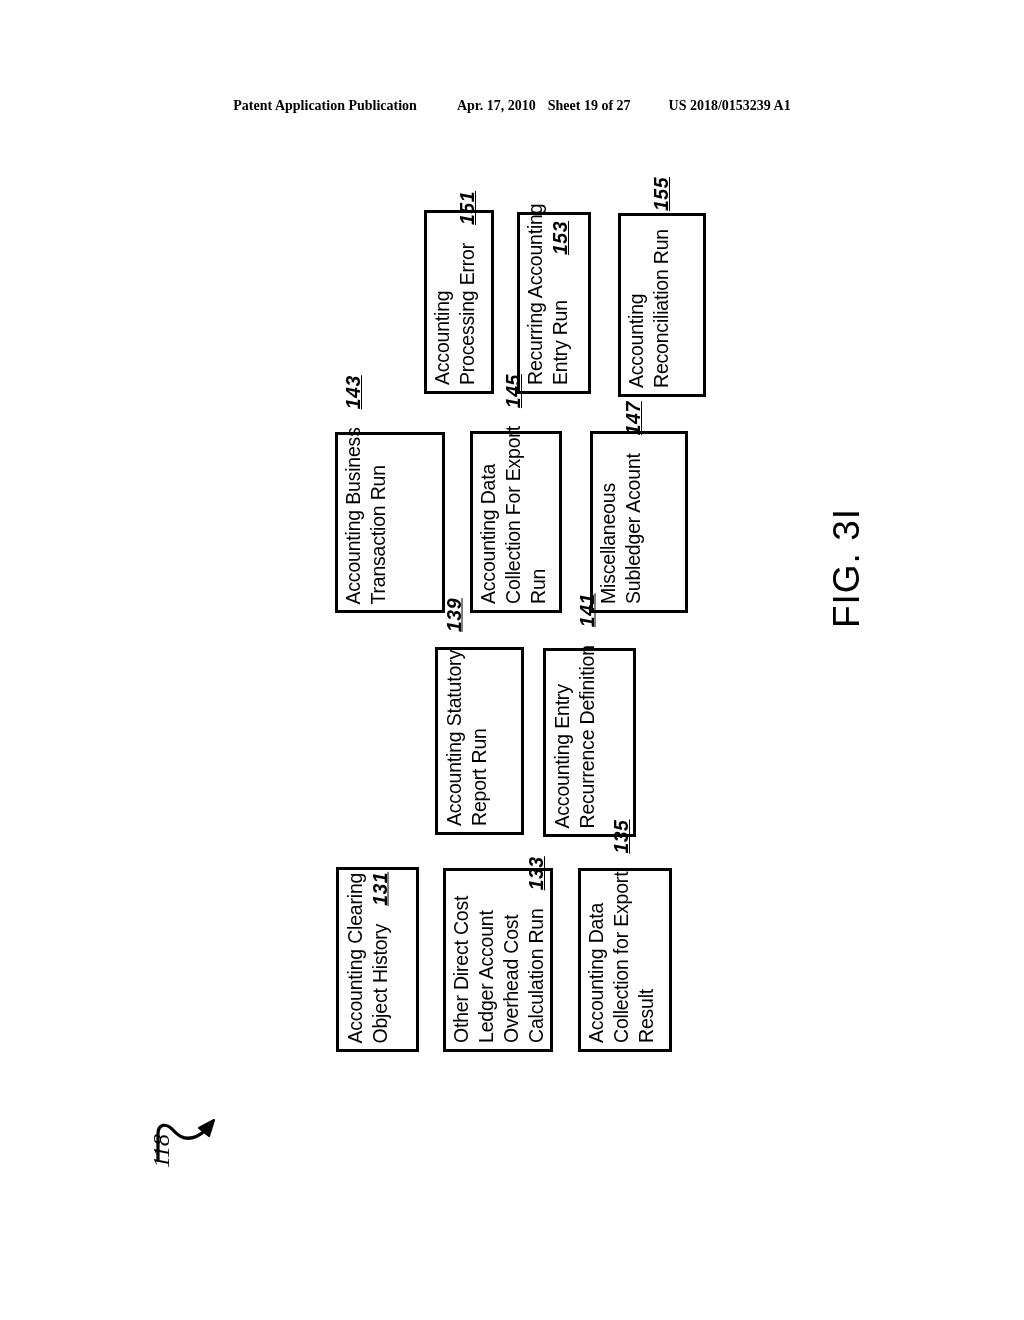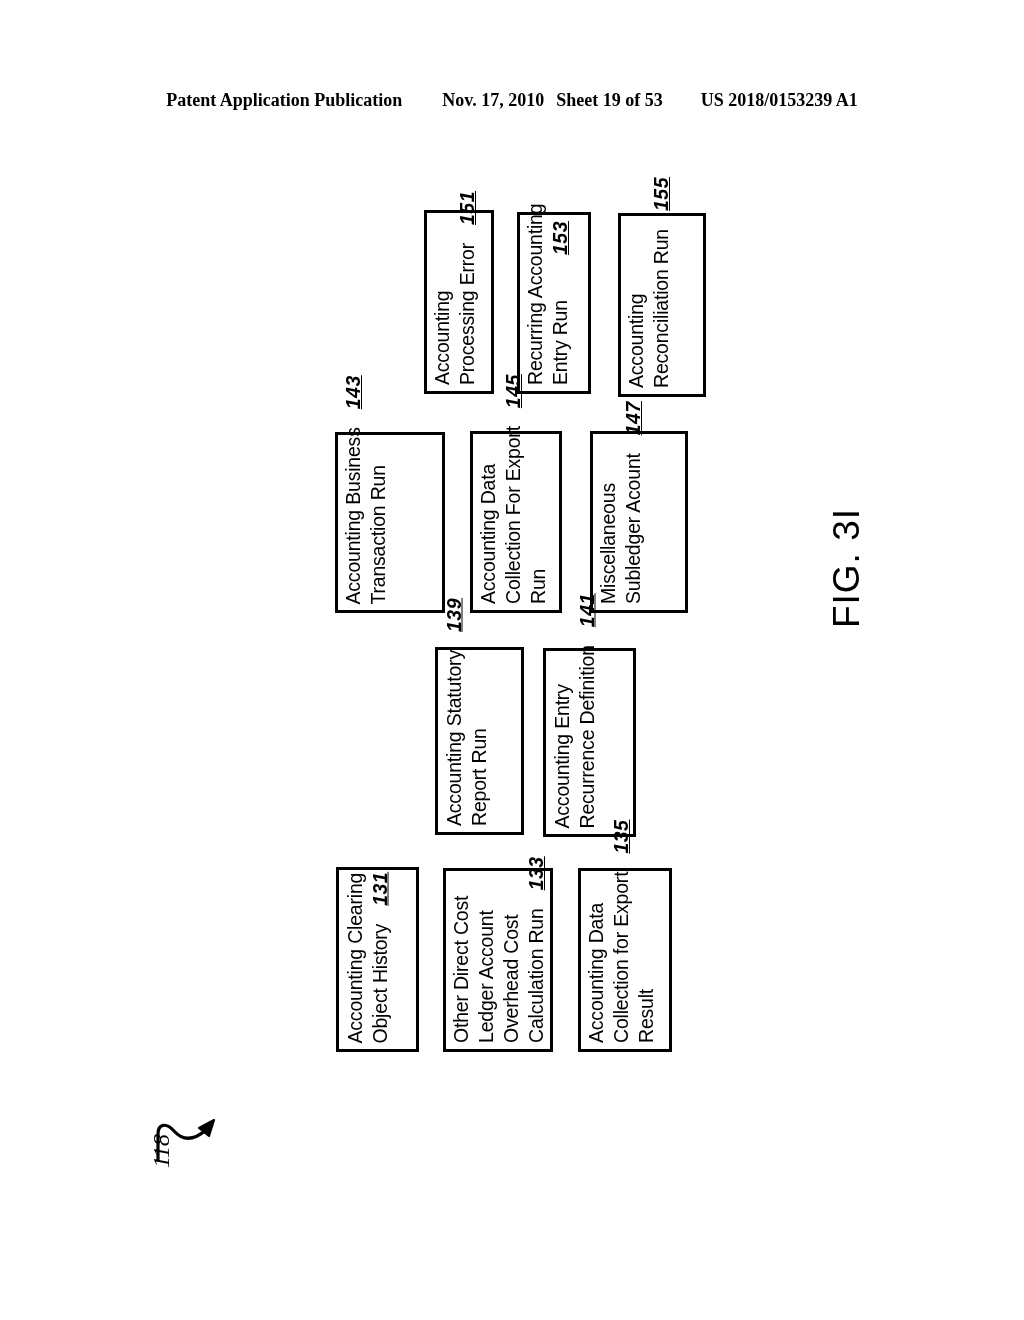--- a/index.html
+++ b/index.html
@@ -19,24 +19,24 @@
 
   
   #header {
     position: absolute;
     left: 0;
     top: 86px;
     width: 1024px;
     height: 28px;
     display: flex;
     justify-content: center;
-    align-items: center;
+    align-items: flex-end;
     font-family: "Liberation Serif", serif;
     font-weight: bold;
-    font-size: 18px;
+    font-size: 14px;
     letter-spacing: 0px;
     color: #000000;
     white-space: pre;
   }
   #header .h-seg { display: inline-block; }
   #header .gap-lg { display: inline-block; width: 40px; }
   #header .gap-md { display: inline-block; width: 12px; }
   #header .gap-xl { display: inline-block; width: 38px; }
 
   
@@ -154,23 +154,23 @@
   }
 </style>
 </head>
 <body>
 
 <div id="page">
 
   <div id="header">
     <span class="h-seg">Patent Application Publication</span>
     <span class="gap-lg"></span>
-    <span class="h-seg">Nov. 17, 2010</span>
+    <span class="h-seg">Apr. 17, 2010</span>
     <span class="gap-md"></span>
-    <span class="h-seg">Sheet 19 of 53</span>
+    <span class="h-seg">Sheet 19 of 27</span>
     <span class="gap-xl"></span>
     <span class="h-seg">US 2018/0153239 A1</span>
   </div>
 
   <div id="figure">
 
     <div class="pbox" style="left:424px; top:210px; width:70px; height:184px;">
       <div class="inner">
         <div class="rot" style="width:184px; height:70px; padding:6px 9px 0 9px;">
           <div class="line first">

